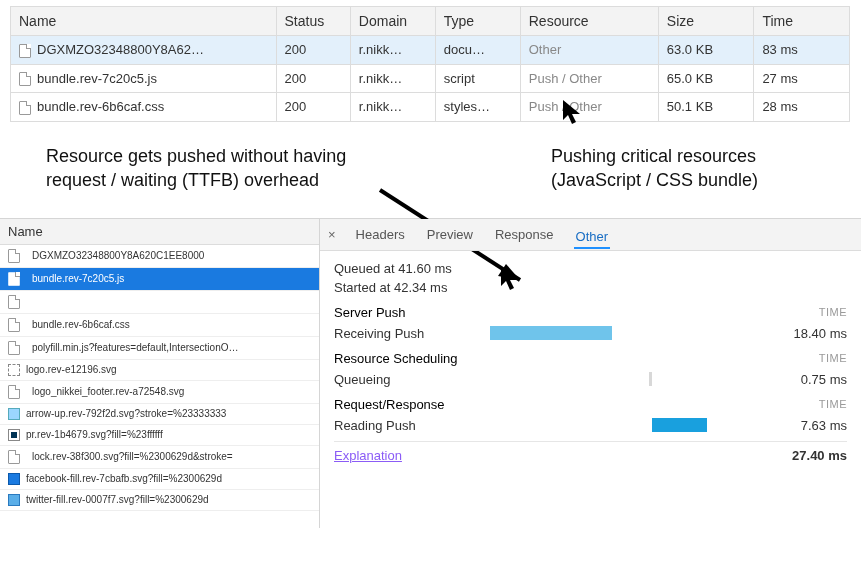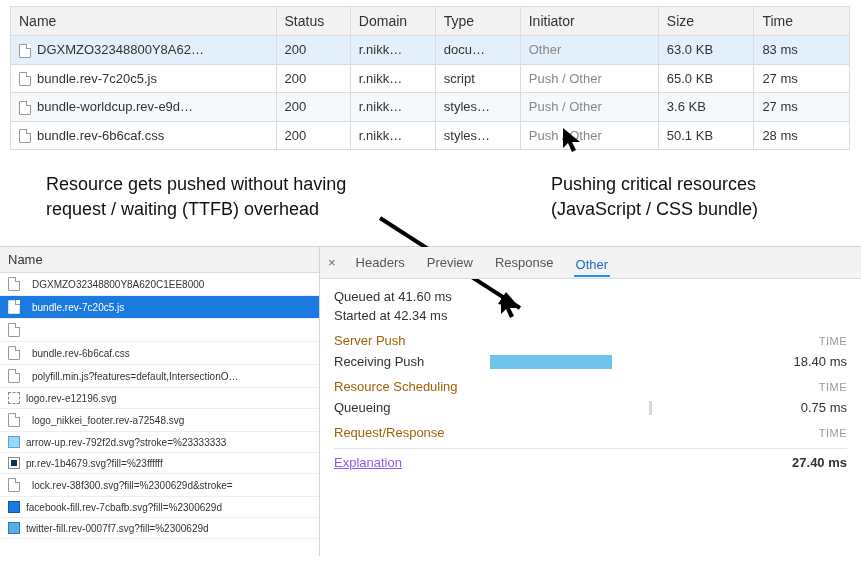--- a/index.html
+++ b/index.html
@@ -47,21 +47,21 @@
   .mini-ico.sky { background:#9bd6ff; border-color:#5ab; }
   .mini-ico.bird { background:#5aaee8; border-color:#2a7abf; }
 
   .detail { flex: 1; display: flex; flex-direction: column; position: relative; }
   .tabs { display: flex; align-items: center; gap: 18px; border-bottom: 1px solid #dcdcdc; background: #f3f3f3; padding: 4px 8px; font-size: 13px; color: #555; }
   .tabs .close { color: #666; cursor: pointer; }
   .tabs .tab { padding: 4px 2px; cursor: pointer; }
   .tabs .tab.active { color: #186dc4; border-bottom: 2px solid #1e90ff; margin-bottom: -5px; padding-bottom: 3px; }
 
   .timing { padding: 10px 14px 8px; font-size: 13px; color: #333; position: relative; flex:1; }
-  .timing .muted { color: #a16207; }
+  .timing .muted { color: #000000; }
   .timing .row { display: flex; justify-content: space-between; align-items: center; margin: 6px 0; }
   .timing .section-head { margin-top: 10px; }
   .timing .time-label { color: #9a9a9a; font-size: 11px; letter-spacing: 0.5px; }
   .timing .rowlabel { flex: 0 0 130px; }
   .timing .barcell { flex: 1; position: relative; height: 14px; }
   .timing .val { flex: 0 0 80px; text-align: right; }
   .bar { position: absolute; height: 14px; top: 0; }
   .bar.recv { left: 26px; width: 122px; background: #6fc4eb; }
   .bar.queue { left: 185px; width: 3px; background: #d8d8d8; }
   .bar.read { left: 188px; width: 55px; background: #19a0de; }
@@ -72,21 +72,21 @@
 </head>
 <body>
 
 <table class="network-table">
   <thead>
     <tr>
       <th class="col-name">Name</th>
       <th class="col-status">Status</th>
       <th class="col-domain">Domain</th>
       <th class="col-type">Type</th>
-      <th class="col-initiator">Initiator</th>
+      <th class="col-initiator">Resource</th>
       <th class="col-size">Size</th>
       <th class="col-time">Time</th>
     </tr>
   </thead>
   <tbody id="top-tbody">
       <tr class="selected">
         <td class="col-name"><span class="file-ico"></span><span>DGXMZO32348800Y8A62…</span></td>
         <td class="col-status">200</td>
         <td class="col-domain">r.nikk…</td>
         <td class="col-type">docu…</td>
@@ -96,29 +96,20 @@
       </tr>
       <tr>
         <td class="col-name"><span class="file-ico"></span><span>bundle.rev-7c20c5.js</span></td>
         <td class="col-status">200</td>
         <td class="col-domain">r.nikk…</td>
         <td class="col-type">script</td>
         <td class="col-initiator">Push / Other</td>
         <td class="col-size">65.0 KB</td>
         <td class="col-time">27 ms</td>
       </tr>
-      <tr class="alt">
-        <td class="col-name"><span class="file-ico"></span><span>bundle-worldcup.rev-e9d…</span></td>
-        <td class="col-status">200</td>
-        <td class="col-domain">r.nikk…</td>
-        <td class="col-type">styles…</td>
-        <td class="col-initiator">Push / Other</td>
-        <td class="col-size">3.6 KB</td>
-        <td class="col-time">27 ms</td>
-      </tr>
       <tr>
         <td class="col-name"><span class="file-ico"></span><span>bundle.rev-6b6caf.css</span></td>
         <td class="col-status">200</td>
         <td class="col-domain">r.nikk…</td>
         <td class="col-type">styles…</td>
         <td class="col-initiator">Push / Other</td>
         <td class="col-size">50.1 KB</td>
         <td class="col-time">28 ms</td>
       </tr>
     </tbody>
@@ -230,20 +221,27 @@
         <span class="barcell">
             <span class="bar queue"></span>
           </span>
         <span class="val">0.75 ms</span>
       </div>
 
       <div class="row section-head">
         <span class="muted">Request/Response</span>
         <span class="time-label">TIME</span>
       </div>
+      <div class="row">
+        <span class="rowlabel">Reading Push</span>
+        <span class="barcell">
+            <span class="bar read"></span>
+          </span>
+        <span class="val">7.63 ms</span>
+      </div>
 
       <hr>
       <div class="row">
         <span class="explain">Explanation</span>
         <span class="val" style="font-weight:600">27.40 ms</span>
       </div>
 
     </div>
   </div>
 </div>

